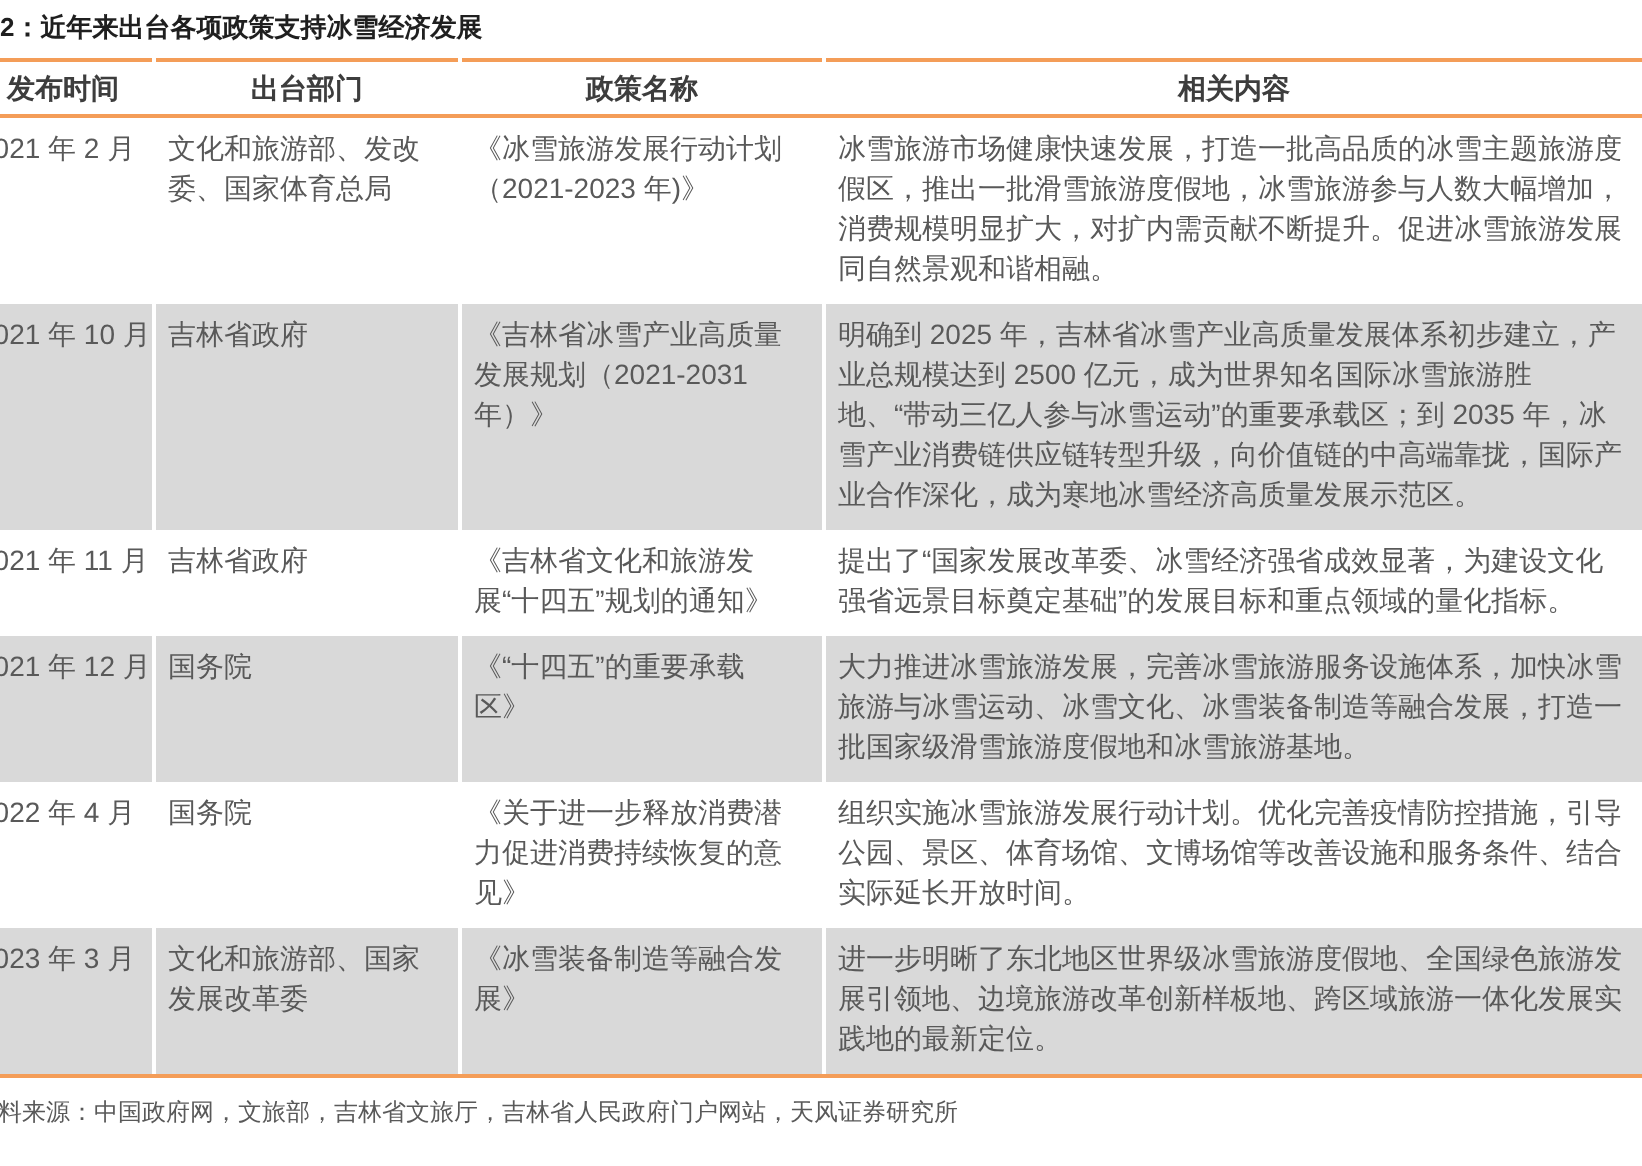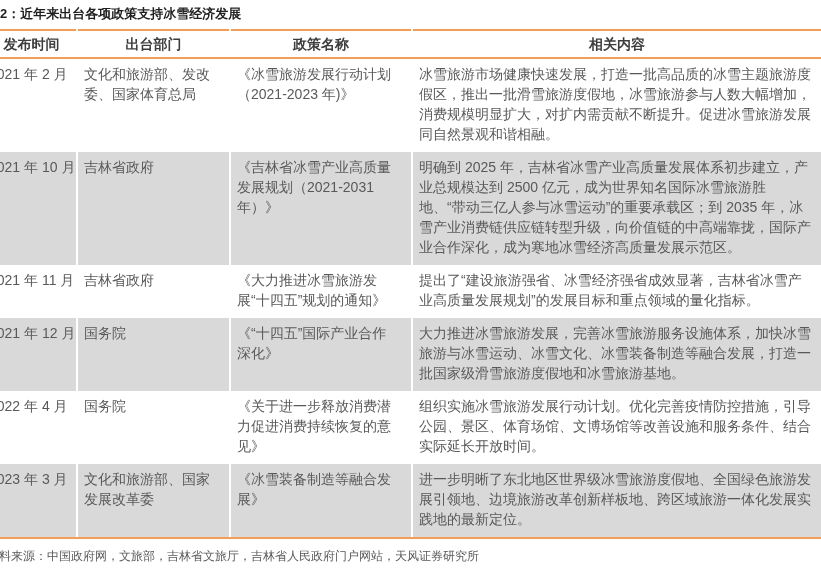--- a/index.html
+++ b/index.html
@@ -113,27 +113,27 @@
       </tr>
       <tr>
         <td class="date-cell">2021 年 10 月</td>
         <td>吉林省政府</td>
         <td class="policy-name-cell">《吉林省冰雪产业高质量发展规划（2021-2031 年）》</td>
         <td class="content-cell">明确到 2025 年，吉林省冰雪产业高质量发展体系初步建立，产业总规模达到 2500 亿元，成为世界知名国际冰雪旅游胜地、“带动三亿人参与冰雪运动”的重要承载区；到 2035 年，冰雪产业消费链供应链转型升级，向价值链的中高端靠拢，国际产业合作深化，成为寒地冰雪经济高质量发展示范区。</td>
       </tr>
       <tr>
         <td class="date-cell">2021 年 11 月</td>
         <td>吉林省政府</td>
-        <td class="policy-name-cell">《大力推进冰雪旅游发展“十四五”规划的通知》</td>
-        <td class="content-cell">提出了“建设旅游强省、冰雪经济强省成效显著，吉林省冰雪产业高质量发展规划”的发展目标和重点领域的量化指标。</td>
+        <td class="policy-name-cell">《吉林省文化和旅游发展“十四五”规划的通知》</td>
+        <td class="content-cell">提出了“国家发展改革委、冰雪经济强省成效显著，为建设文化强省远景目标奠定基础”的发展目标和重点领域的量化指标。</td>
       </tr>
       <tr>
         <td class="date-cell">2021 年 12 月</td>
         <td>国务院</td>
-        <td class="policy-name-cell">《“十四五”国际产业合作深化》</td>
+        <td class="policy-name-cell">《“十四五”的重要承载区》</td>
         <td class="content-cell">大力推进冰雪旅游发展，完善冰雪旅游服务设施体系，加快冰雪旅游与冰雪运动、冰雪文化、冰雪装备制造等融合发展，打造一批国家级滑雪旅游度假地和冰雪旅游基地。</td>
       </tr>
       <tr>
         <td class="date-cell">2022 年 4 月</td>
         <td>国务院</td>
         <td class="policy-name-cell">《关于进一步释放消费潜力促进消费持续恢复的意见》</td>
         <td class="content-cell">组织实施冰雪旅游发展行动计划。优化完善疫情防控措施，引导公园、景区、体育场馆、文博场馆等改善设施和服务条件、结合实际延长开放时间。</td>
       </tr>
       <tr>
         <td class="date-cell">2023 年 3 月</td>

